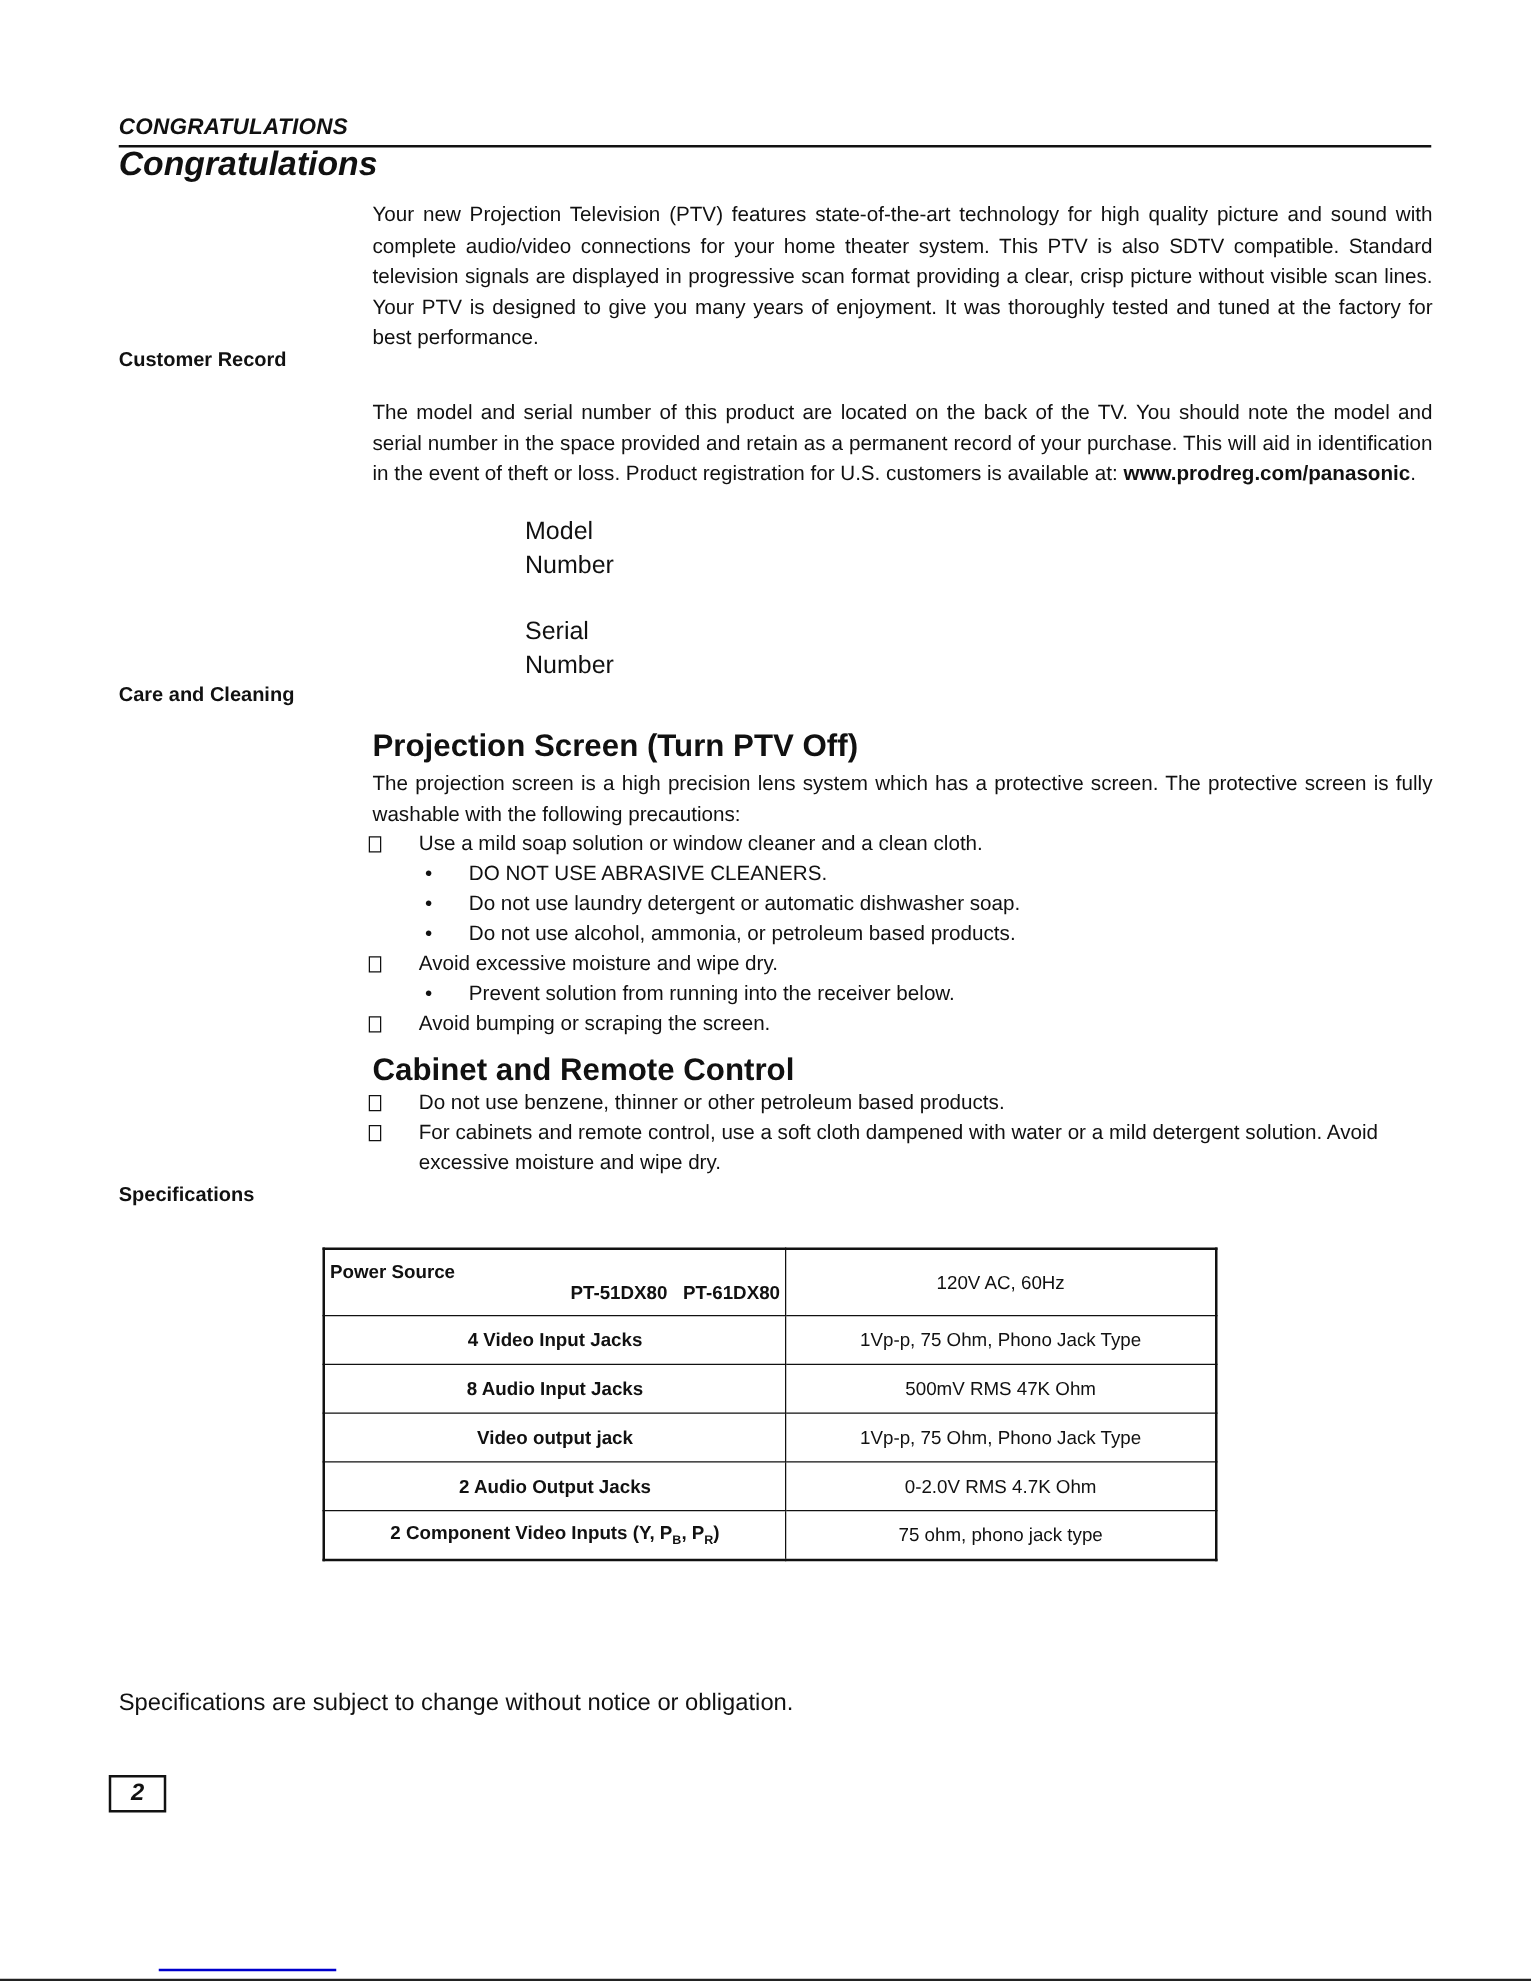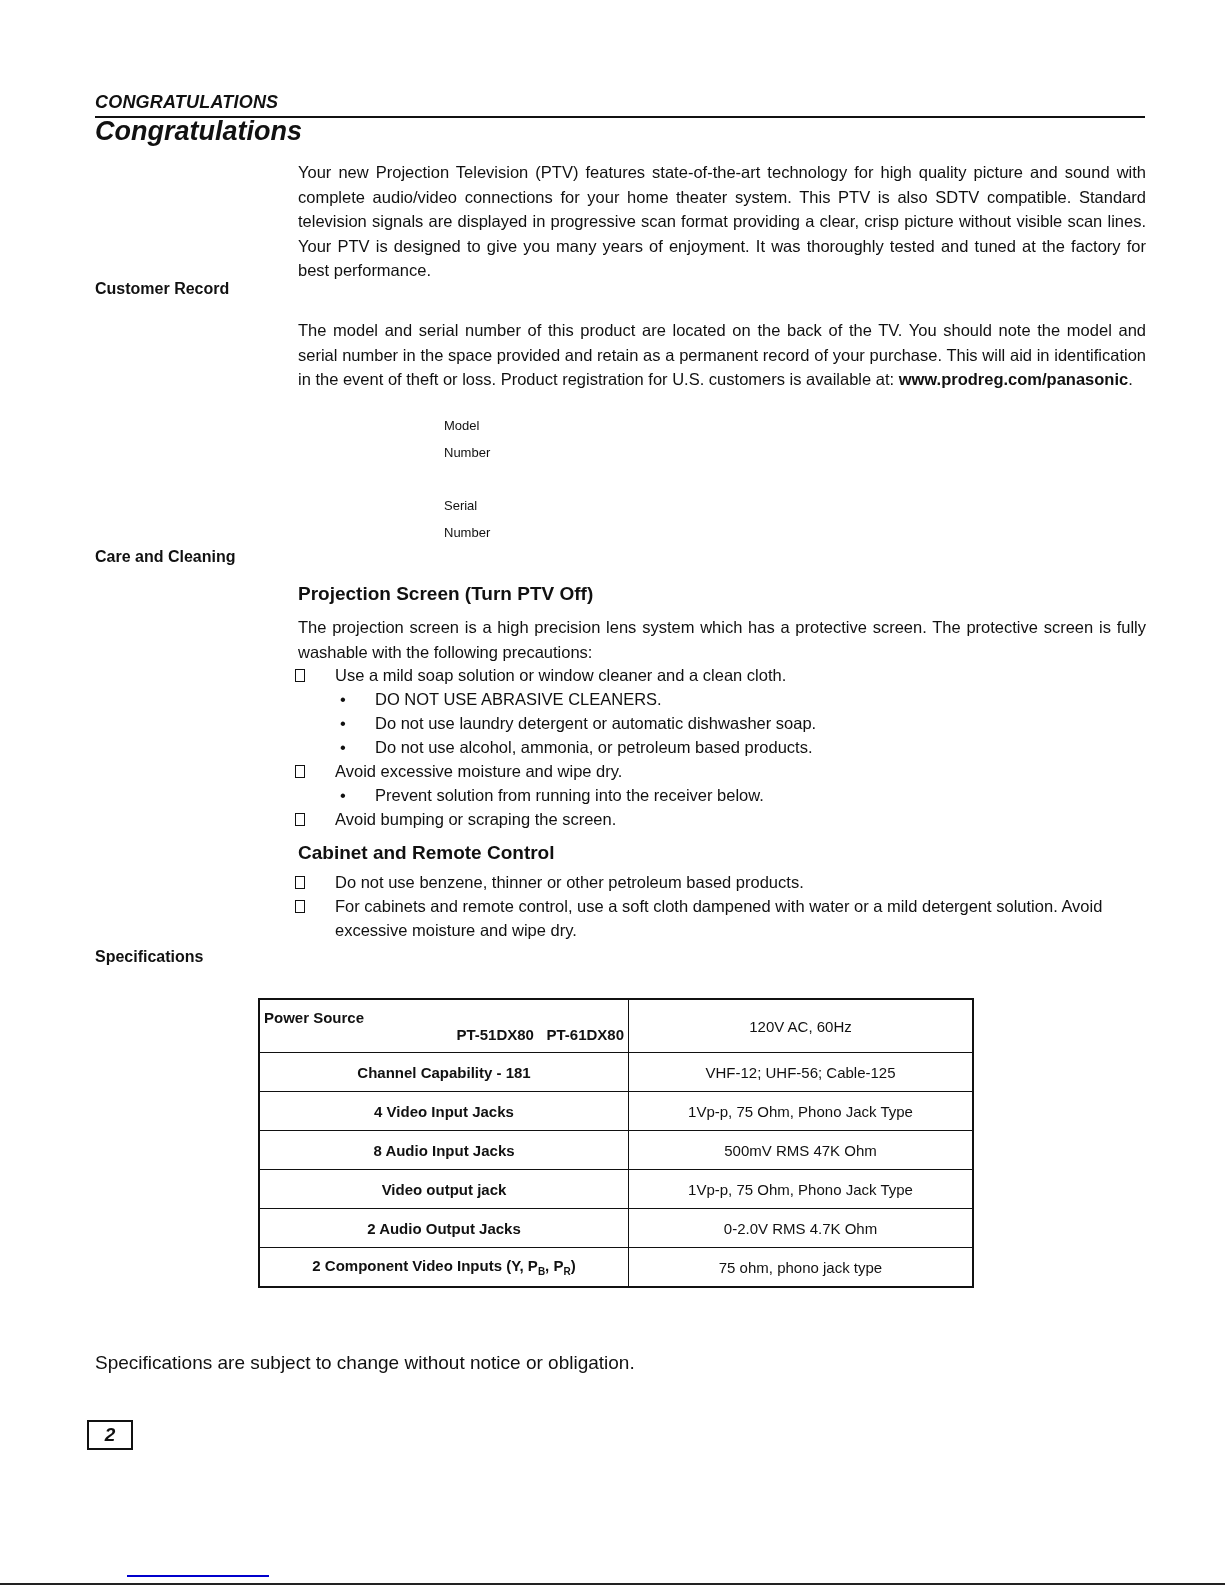--- a/index.html
+++ b/index.html
@@ -2,24 +2,24 @@
 <html><head>
 <meta charset="utf-8">
 <style>
   html, body { margin: 0; padding: 0; background: #ffffff; }
   body { width: 1225px; height: 1585px; position: relative; overflow: hidden; color: #111; font-family: "Liberation Sans", sans-serif; }
   .abs { position: absolute; }
   .running-head { left: 95px; top: 90px; font-size: 20px; font-style: italic; font-weight: bold; letter-spacing: 0.2px; }
   .head-rule { left: 95px; top: 116px; width: 1050px; height: 2px; background: #111; }
   .h1 { left: 95px; top: 116px; font-size: 27px; font-weight: bold; font-style: italic; }
   .h2 { font-size: 16px; font-weight: bold; left: 95px; }
-  .h3 { font-size: 19px; font-weight: bold; left: 298px; }
+  .h3 { font-size: 25px; font-weight: bold; left: 298px; }
   .para { left: 298px; width: 848px; font-size: 16.5px; line-height: 24.5px; text-align: justify; }
   .para b { font-weight: bold; }
-  .field-label { left: 444px; font-size: 13px; line-height: 27px; }
+  .field-label { left: 420px; font-size: 20px; line-height: 27px; }
   .list { left: 290px; width: 860px; font-size: 16.5px; line-height: 24px; }
   .li { position: relative; padding-left: 45px; }
   .li .box { position: absolute; left: 5px; top: 6px; width: 8px; height: 11px; border: 1.5px solid #111; }
   .sub { position: relative; padding-left: 85px; }
   .sub .dot { position: absolute; left: 50px; top: 0; }
   table.spec { position: absolute; left: 258px; top: 998px; width: 716px; border-collapse: collapse; font-size: 15px; border: 2px solid #111; }
   table.spec td { border: 1.5px solid #111; height: 38px; padding: 0 4px; vertical-align: middle; }
   table.spec td.l { width: 360px; text-align: center; font-weight: bold; }
   table.spec td.r { text-align: center; }
   table.spec sub { font-size: 10px; }
@@ -76,24 +76,20 @@
 <table class="spec">
   <tbody>
       <tr>
     <td class="l" style="height:52px;">
       <span class="ps-label">Power Source</span>
       <span class="ps-models" style="white-space:pre;">PT-51DX80   PT-61DX80</span>
     </td>
     <td class="r">120V AC, 60Hz</td>
   </tr>
   <tr>
-        <td class="l">Channel Capability - 181</td>
-        <td class="r">VHF-12; UHF-56; Cable-125</td>
-      </tr>
-  <tr>
         <td class="l">4 Video Input Jacks</td>
         <td class="r">1Vp-p, 75 Ohm, Phono Jack Type</td>
       </tr>
   <tr>
         <td class="l">8 Audio Input Jacks</td>
         <td class="r">500mV RMS 47K Ohm</td>
       </tr>
   <tr>
         <td class="l">Video output jack</td>
         <td class="r">1Vp-p, 75 Ohm, Phono Jack Type</td>

